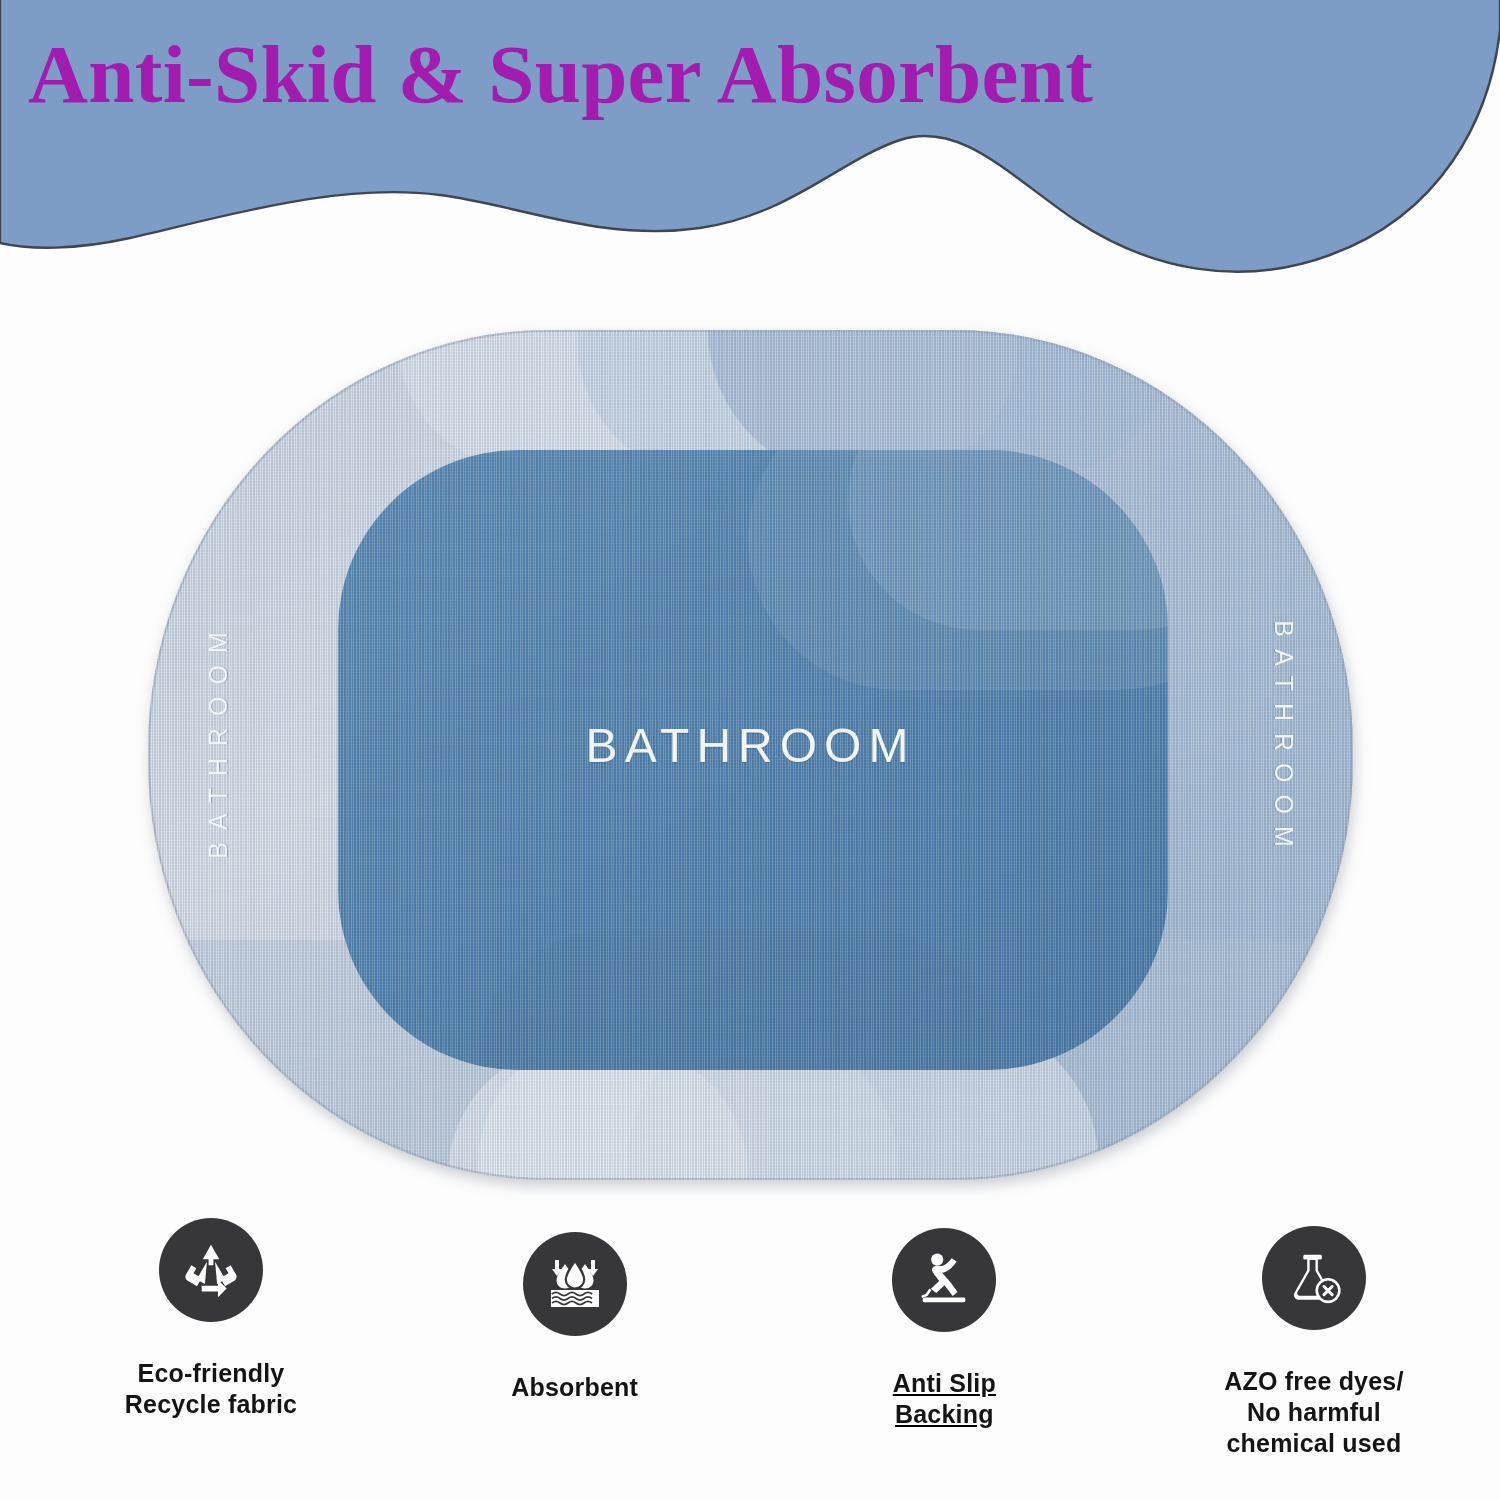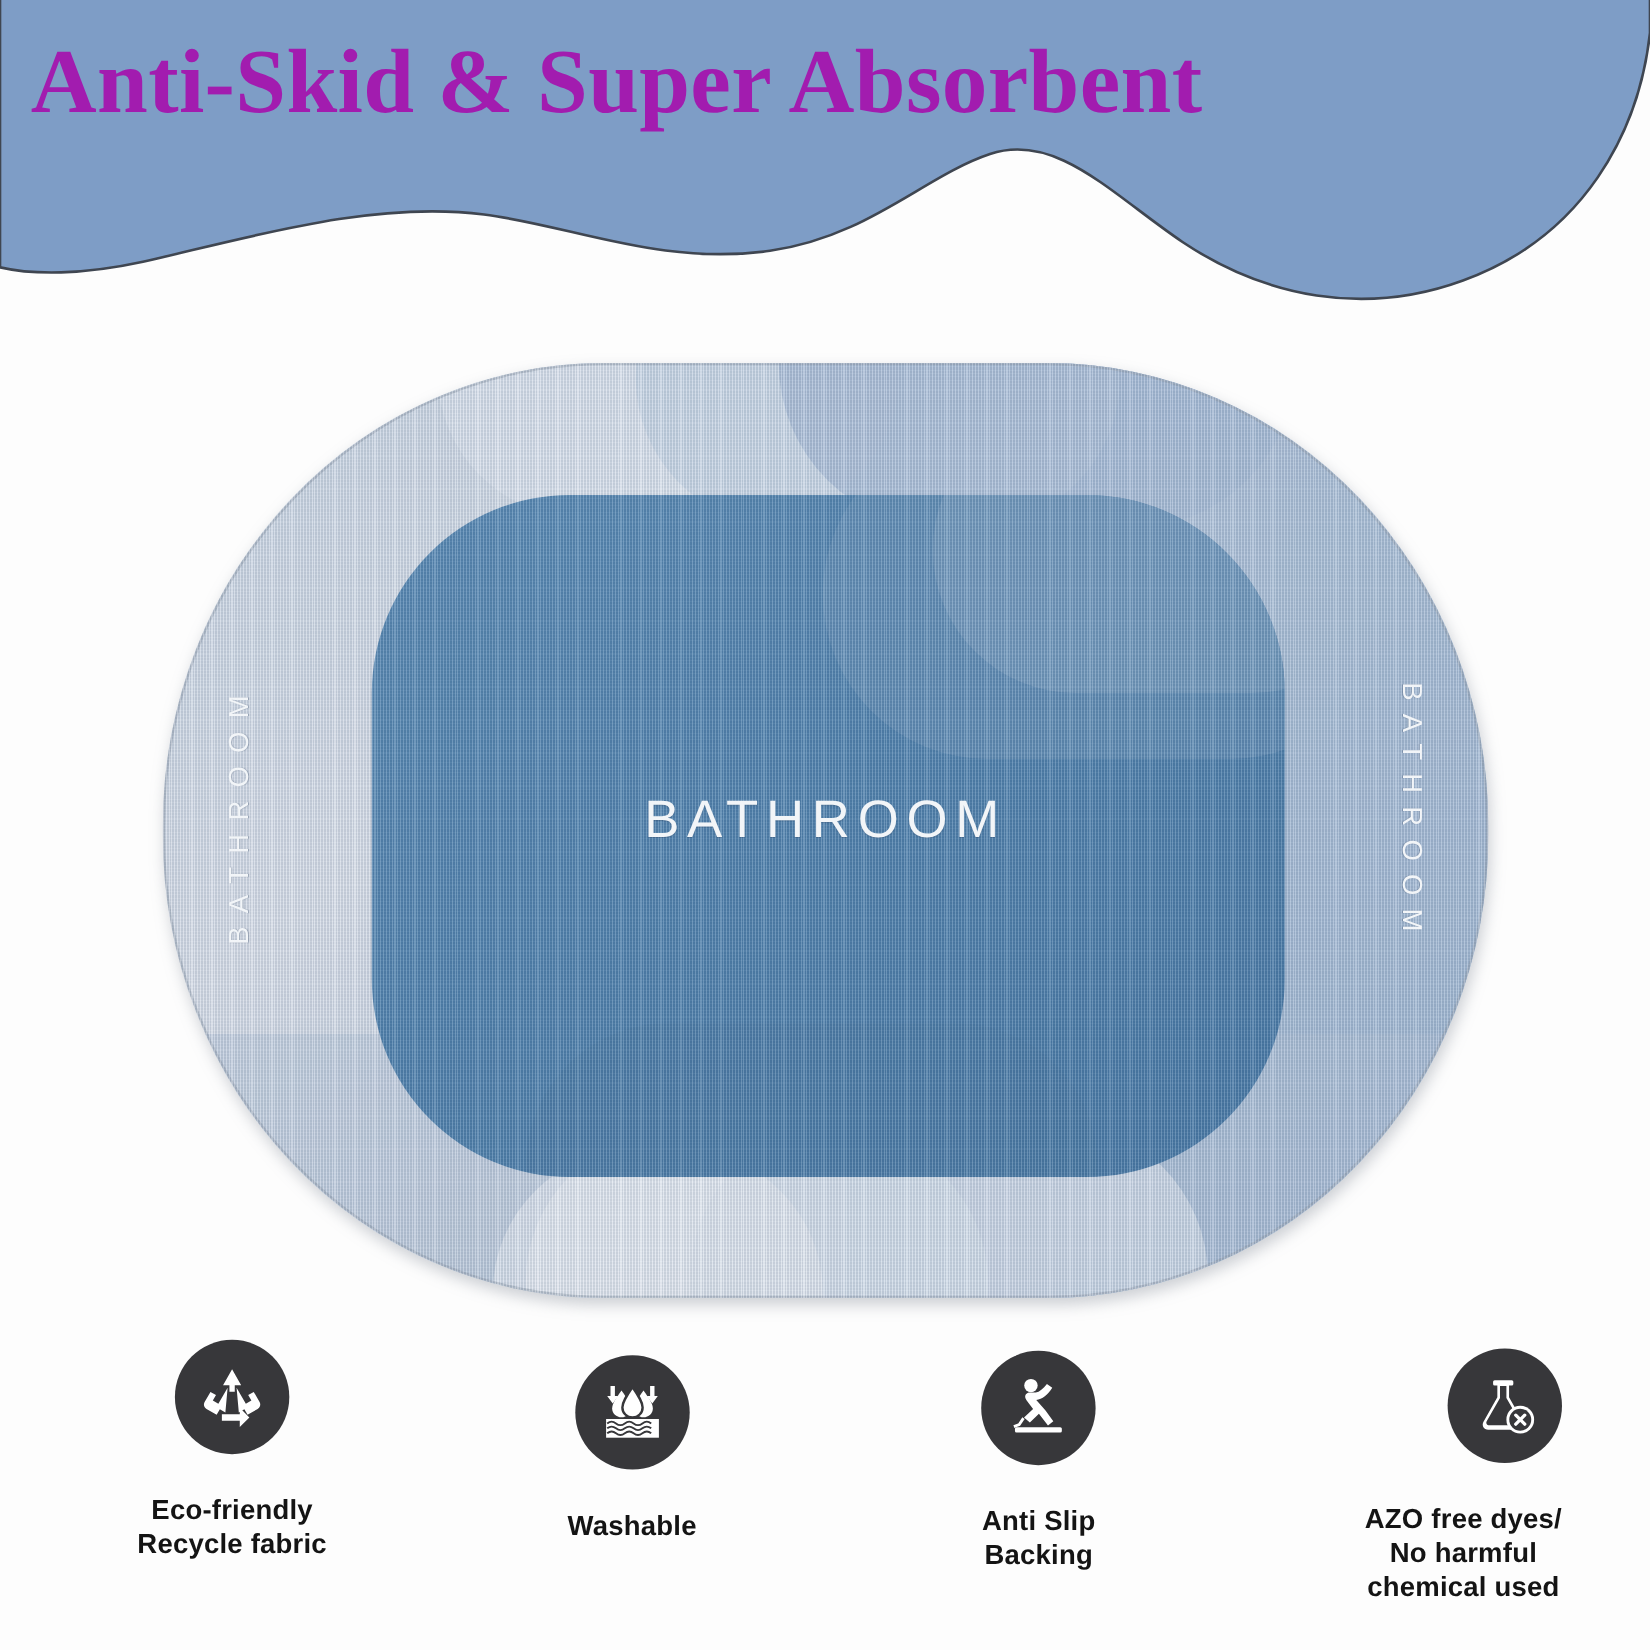--- a/index.html
+++ b/index.html
@@ -159,23 +159,23 @@
     font-family: "Liberation Sans", sans-serif;
     font-weight: bold;
     font-size: 25px;
     line-height: 31px;
     letter-spacing: 0.2px;
   }
   
   .f-0 { transform: translate(9px, 0px); }
   .f-1 { transform: translate(4px, 8px); }
   .f-2 { transform: translate(0px, 14px); }
-  .f-3 { transform: translate(-3px, 10px); }
+  .f-3 { transform: translate(-3px, 10px); text-decoration: underline; }
   .f-4 { transform: translate(-6px, 12px); }
-  .f-5 { transform: translate(-6px, 8px); align-items: flex-end; }
+  .f-5 { transform: translate(-6px, 8px); }
 </style>
 </head>
 <body>
 
 <div id="page">
 
   <div id="banner-wrap">
     <svg id="banner-svg" viewBox="0 0 1500 300" preserveAspectRatio="none">
       <path d="M 0,-10
                L 1500,-10
@@ -284,21 +284,21 @@
 
             <rect x="8" y="38" width="48" height="17" fill="#ffffff"></rect>
           </g>
           <g stroke="#37373a" stroke-width="1.7" fill="none">
             <path d="M9 42 q4 -3.2 8 0 q4 3.2 8 0 q4 -3.2 8 0 q4 3.2 8 0 q4 -3.2 8 0"></path>
             <path d="M9 46.5 q4 -3.2 8 0 q4 3.2 8 0 q4 -3.2 8 0 q4 3.2 8 0 q4 -3.2 8 0"></path>
             <path d="M9 51 q4 -3.2 8 0 q4 3.2 8 0 q4 -3.2 8 0 q4 3.2 8 0 q4 -3.2 8 0"></path>
           </g>
         </svg>
       </div>
-      <div class="feature-caption">Washable</div>
+      <div class="feature-caption">Absorbent</div>
     </div>
 
     <div class="feature f-3">
       <div class="feature-icon">
         <svg width="62" height="62" viewBox="0 0 64 64" fill="#ffffff">
           <circle cx="25" cy="11" r="6.3"></circle>
           <path d="M29.5 17.5 C33 17 36.5 14 40 9.5 L45 13 C41 19.5 35.5 24 30 24.5
                    L38.5 34 L46 44.5 L41 48.5 L32.5 37.5 L24 45.5 L18.5 41
                    L27 33 L21 25 C18.5 21.5 19.5 18.5 23 17.5 Z"></path>
           <path d="M18 41.5 L14 47.5 L9 49.5" stroke="#ffffff" stroke-width="2.6" fill="none"></path>

